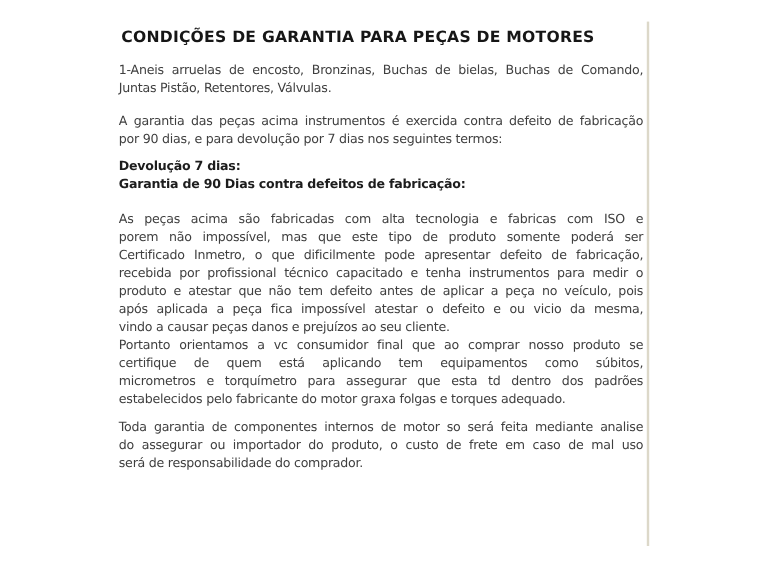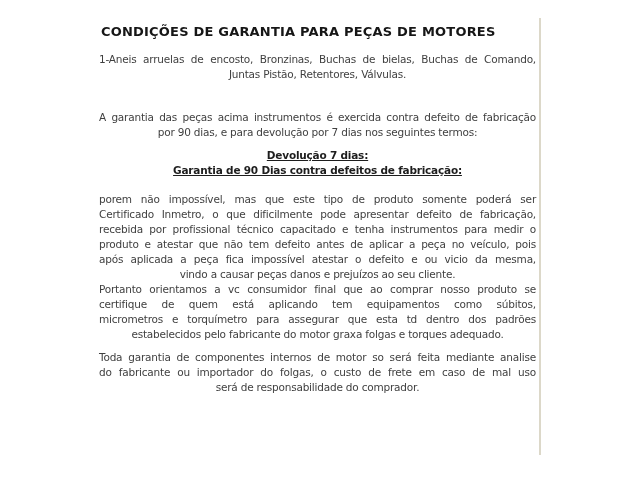--- a/index.html
+++ b/index.html
@@ -37,28 +37,27 @@
     font-size: 13px;
     line-height: 17px;
     letter-spacing: 0.2px;
     color: var(--title-text-color, #161616);
     margin: 0 2px 12px 2px;
   }
   .block { margin: 0; }
   .block.heading {
     font-weight: bold;
     color: var(--heading-text-color, #1d1d1d);
-    text-decoration: underline;
   }
-  .line { white-space: normal; text-align: center; }
+  .line { white-space: normal; }
   .line.stretch {
     text-align: justify;
     text-align-last: justify;
   }
-  [data-block-id="parts-list"]       { margin-bottom: 28px; }
+  [data-block-id="parts-list"]       { margin-bottom: 12px; }
   [data-block-id="warranty-intro"]   { margin-bottom: 8px;  }
   [data-block-id="devolucao-heading"]{ margin-bottom: 0;    }
   [data-block-id="devolucao-text"]   { margin-bottom: 15px; }
   [data-block-id="garantia-heading"] { margin-bottom: 14px; }
   [data-block-id="garantia-text-1"]  { margin-bottom: 0;    }
   [data-block-id="garantia-text-2"]  { margin-bottom: 8px;  }
   [data-block-id="freight-note"]     { margin-bottom: 16px;    }
 </style>
 </head>
 <body>
@@ -76,32 +75,33 @@
         <div class="line stretch">A garantia das peças acima instrumentos é exercida contra defeito de fabricação</div>
         <div class="line">por 90 dias, e para devolução por 7 dias nos seguintes termos:</div>
       </div>
       <div class="block heading" data-block-id="devolucao-heading">
         <div class="line">Devolução 7 dias:</div>
       </div>
       <div class="block heading" data-block-id="garantia-heading">
         <div class="line">Garantia de 90 Dias contra defeitos de fabricação:</div>
       </div>
       <div class="block" data-block-id="garantia-text-1">
+        <div class="line stretch">As peças acima são fabricadas com alta tecnologia e fabricas com ISO e</div>
         <div class="line stretch">porem não impossível, mas que este tipo de produto somente poderá ser</div>
         <div class="line stretch">Certificado Inmetro, o que dificilmente pode apresentar defeito de fabricação,</div>
         <div class="line stretch">recebida por profissional técnico capacitado e tenha instrumentos para medir o</div>
         <div class="line stretch">produto e atestar que não tem defeito antes de aplicar a peça no veículo, pois</div>
         <div class="line stretch">após aplicada a peça fica impossível atestar o defeito e ou  vicio da mesma,</div>
         <div class="line">vindo a causar peças danos e prejuízos ao seu cliente.</div>
       </div>
       <div class="block" data-block-id="garantia-text-2">
         <div class="line stretch">Portanto orientamos a vc consumidor final que ao comprar nosso produto se</div>
         <div class="line stretch">certifique de quem está aplicando tem equipamentos como súbitos,</div>
         <div class="line stretch">micrometros e torquímetro para assegurar que esta td dentro dos padrões</div>
         <div class="line">estabelecidos pelo fabricante do motor graxa folgas e torques adequado.</div>
       </div>
       <div class="block" data-block-id="freight-note">
         <div class="line stretch">Toda garantia de componentes internos de motor so será feita mediante analise</div>
-        <div class="line stretch">do fabricante ou importador do folgas, o custo de frete em caso de mal uso</div>
+        <div class="line stretch">do assegurar ou importador do produto, o custo de frete em caso de mal uso</div>
         <div class="line">será de responsabilidade do comprador.</div>
       </div>
     </div>
 </div>
 
 </body></html>

